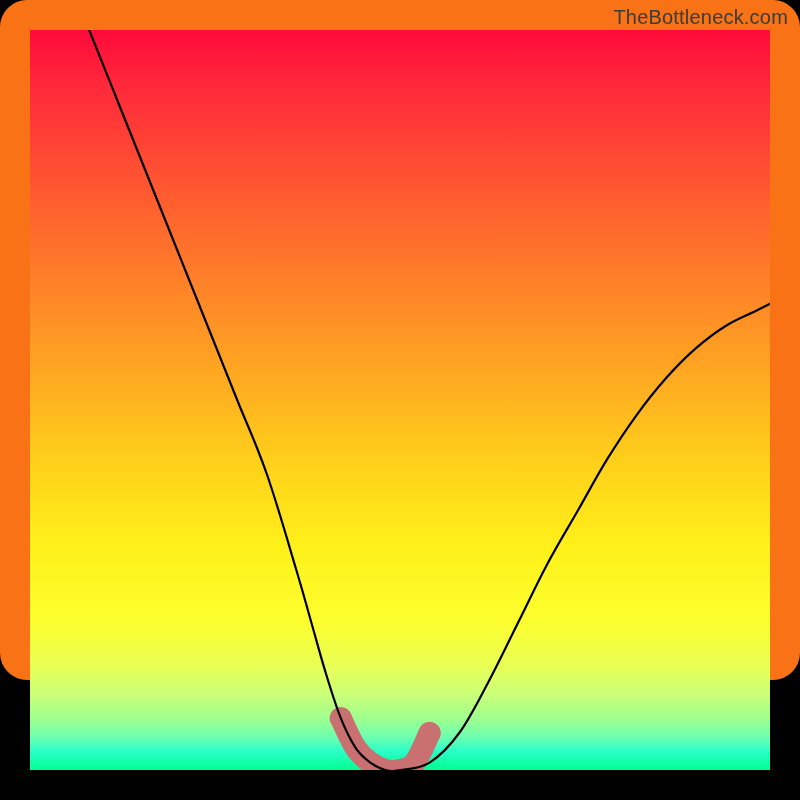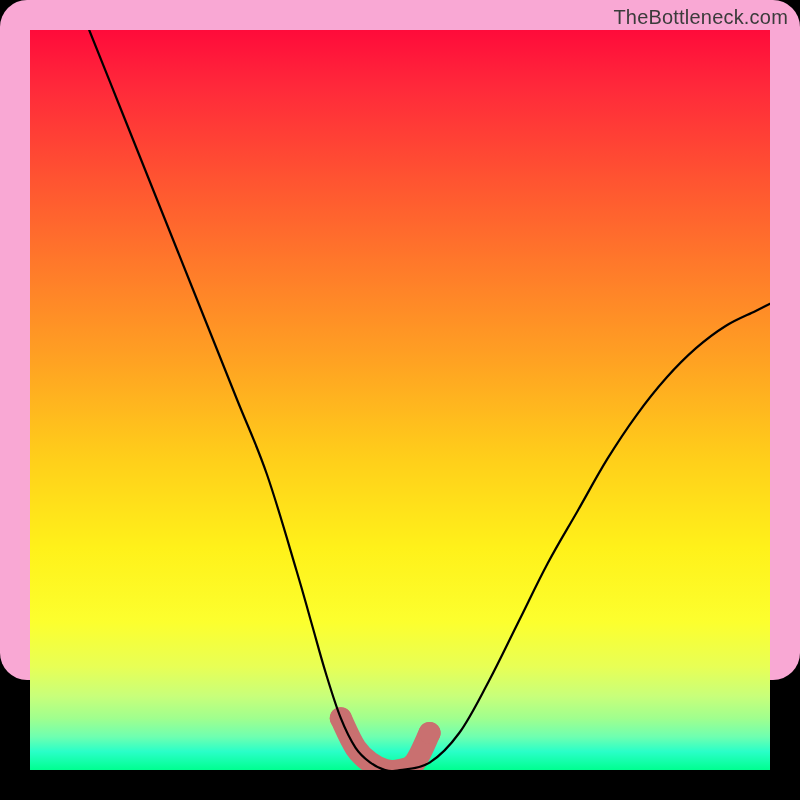--- a/index.html
+++ b/index.html
@@ -1,21 +1,21 @@
 <!DOCTYPE html>
 <html><head>
 <meta charset="utf-8">
 <style>
   * { margin: 0; padding: 0; box-sizing: border-box; }
   html, body { width: 800px; height: 800px; overflow: hidden; background: #000; }
   .frame {
     position: relative;
     width: 800px;
     height: 680px;
-    background: #f9a8d4;
+    background: #f97316;
     border-radius: 27px;
   }
   .plot-area {
     position: absolute;
     left: 30px;
     top: 30px;
     width: 740px;
     height: 740px;
     overflow: hidden;
   }

